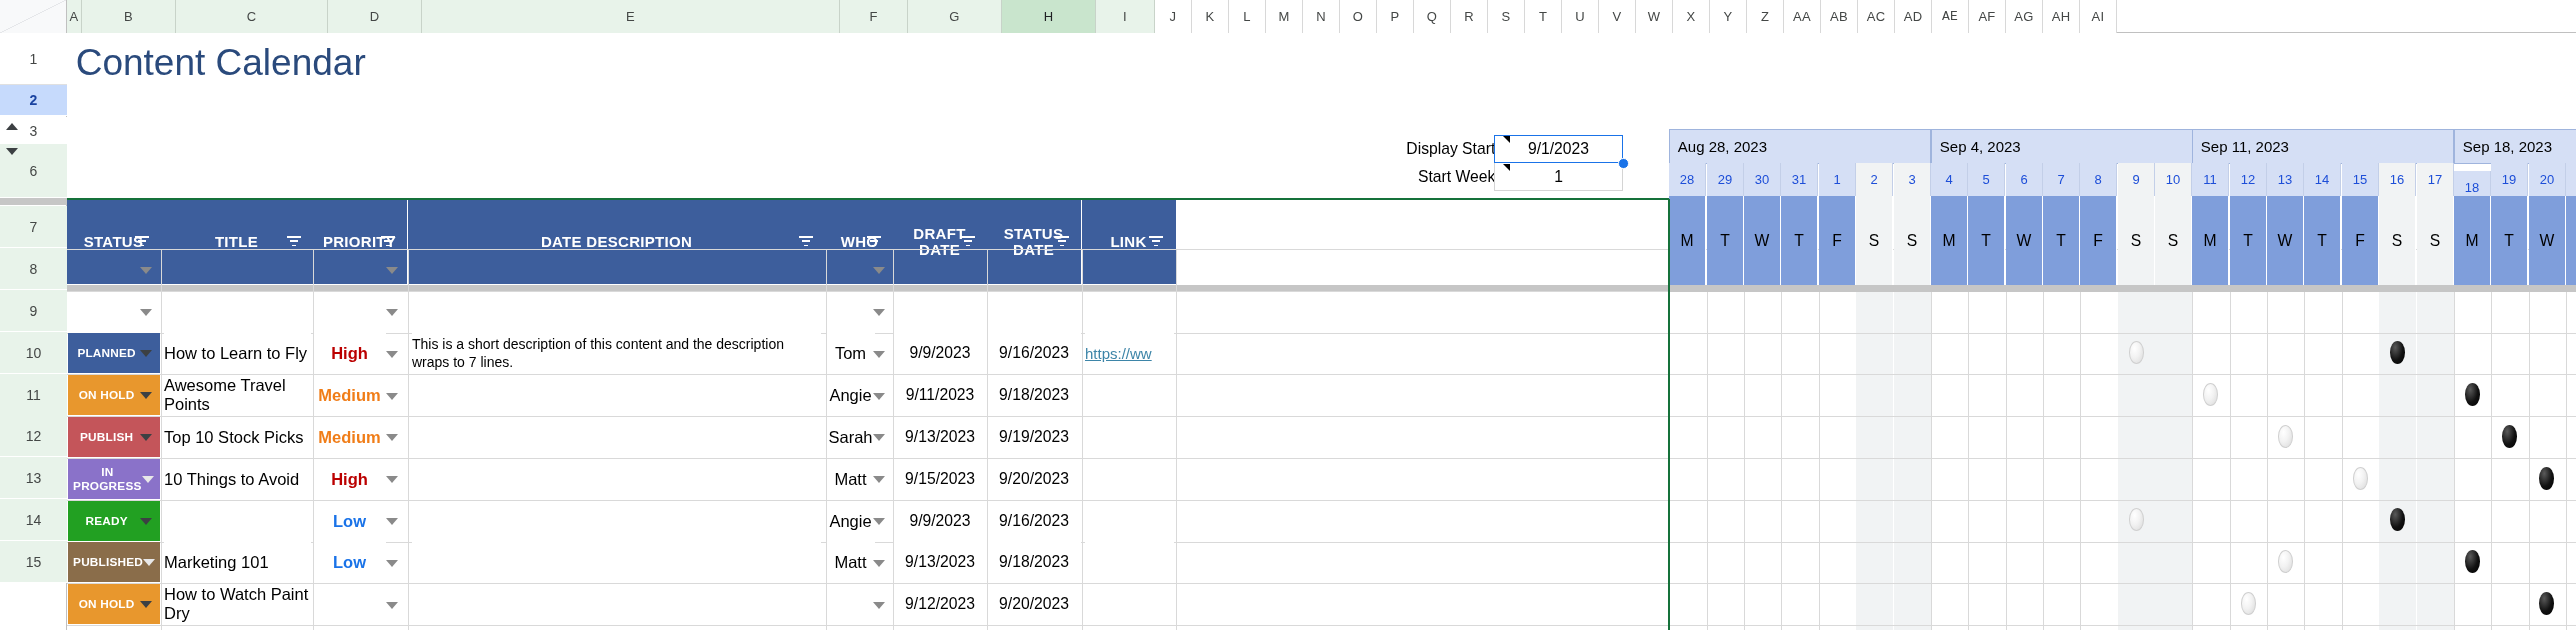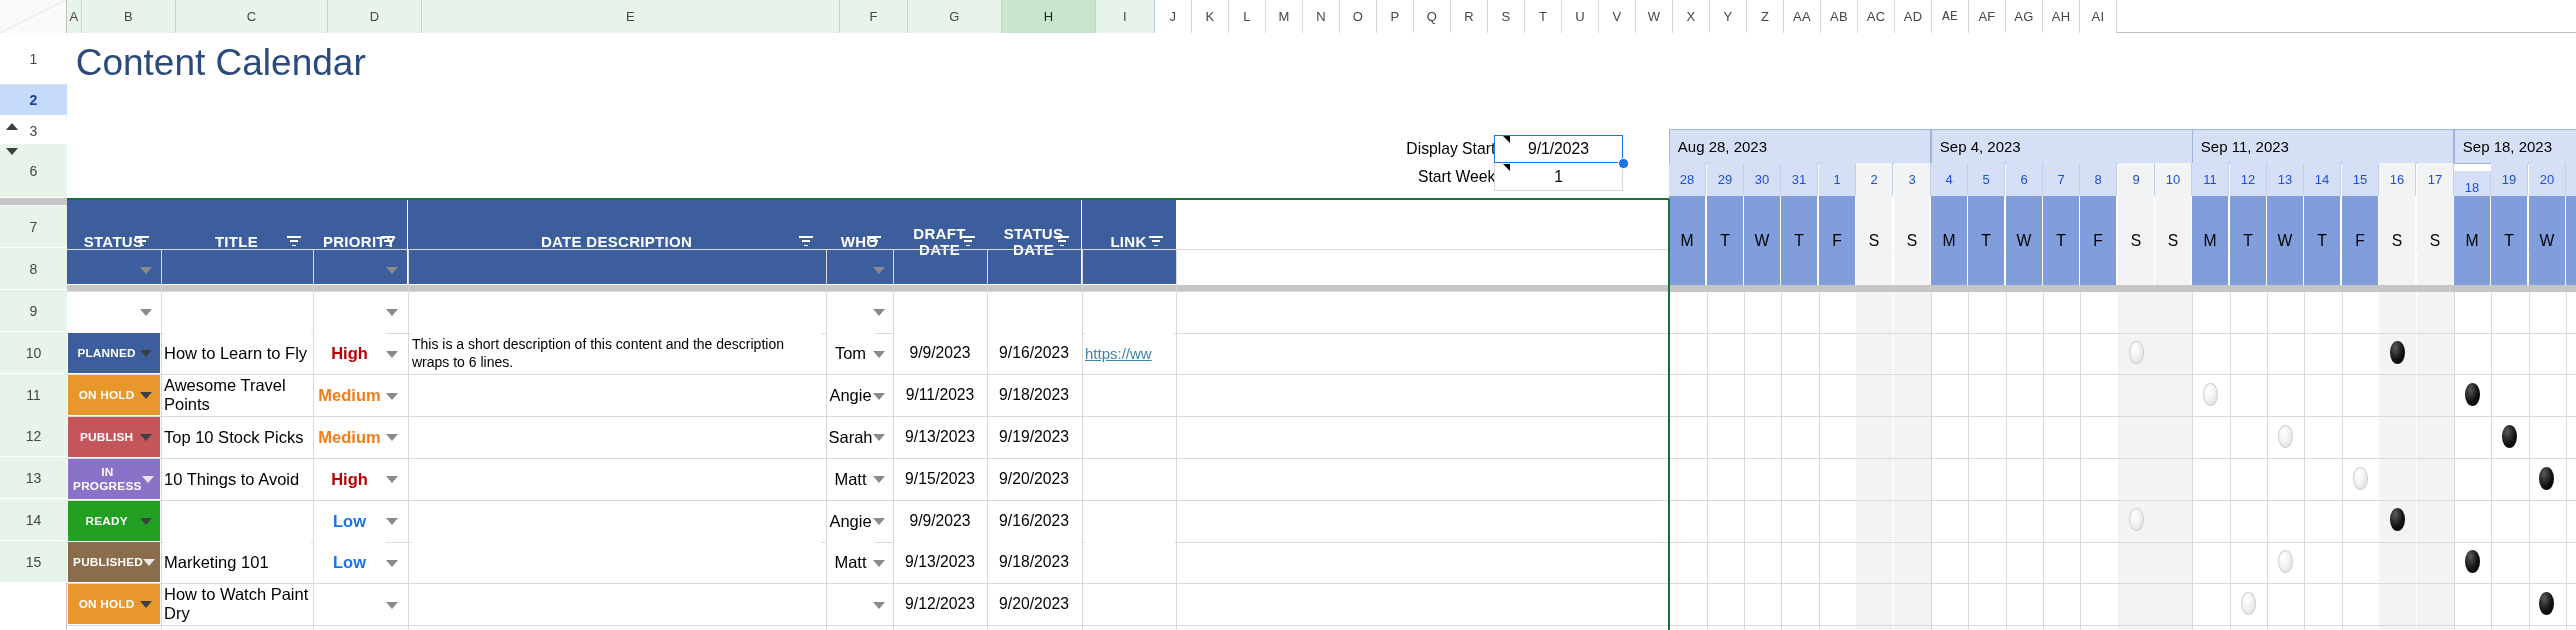--- a/index.html
+++ b/index.html
@@ -410,21 +410,21 @@
         <div class="cell" style="left: 920px; top: 259px; width: 94px; height: 40px; justify-content: center; font-size: 15.7px;"></div>
         <div class="cell" style="left: 1018px; top: 259px; width: 89px; height: 40px;"></div>
         <div class="rowline" style="top: 300px;"></div>
         <div class="status" style="left: 0.9px; top: 300px; width: 92px; height: 40px; background: rgb(61, 94, 156);">
           <span class="txt">PLANNED</span>
           <span class="caret"></span>
         </div>
         <div class="cell" style="left: 97px; top: 300px; width: 147px; height: 40px; font-size: 16.5px;">How to Learn to Fly</div>
         <div class="cell" style="left: 246px; top: 300px; width: 73px; height: 40px; justify-content: center; font-weight: bold; font-size: 16.5px; color: rgb(187, 0, 0);">High</div>
         <div class="caret gray" style="position: absolute; left: 319px; top: 318px;"></div>
-        <div class="cell" style="left: 345px; top: 300px; width: 409px; height: 40px; font-size: 14px; line-height: 1.3; white-space: normal; display: flex; align-items: center;">This is a short description of this content and the description wraps to 6 lines.</div>
+        <div class="cell" style="left: 345px; top: 300px; width: 409px; height: 40px; font-size: 14px; line-height: 1.3; white-space: normal; display: flex; align-items: center;">This is a short description of this content and the description wraps to 7 lines.</div>
         <div class="cell" style="left: 759px; top: 300px; width: 49px; height: 40px; justify-content: center; font-size: 16.5px;">Tom</div>
         <div class="caret gray" style="position: absolute; left: 806px; top: 318px;"></div>
         <div class="cell" style="left: 826px; top: 300px; width: 94px; height: 40px; justify-content: center; font-size: 15.7px;">9/9/2023</div>
         <div class="cell" style="left: 920px; top: 300px; width: 94px; height: 40px; justify-content: center; font-size: 15.7px;">9/16/2023</div>
         <div class="cell" style="left: 1018px; top: 300px; width: 89px; height: 40px; text-align: center;">
           <span class="linktxt">https://ww</span>
         </div>
         <div class="rowline" style="top: 341px;"></div>
         <div class="status" style="left: 0.9px; top: 342px; width: 92px; height: 40px; background: rgb(232, 151, 45);">
           <span class="txt">ON HOLD</span>

